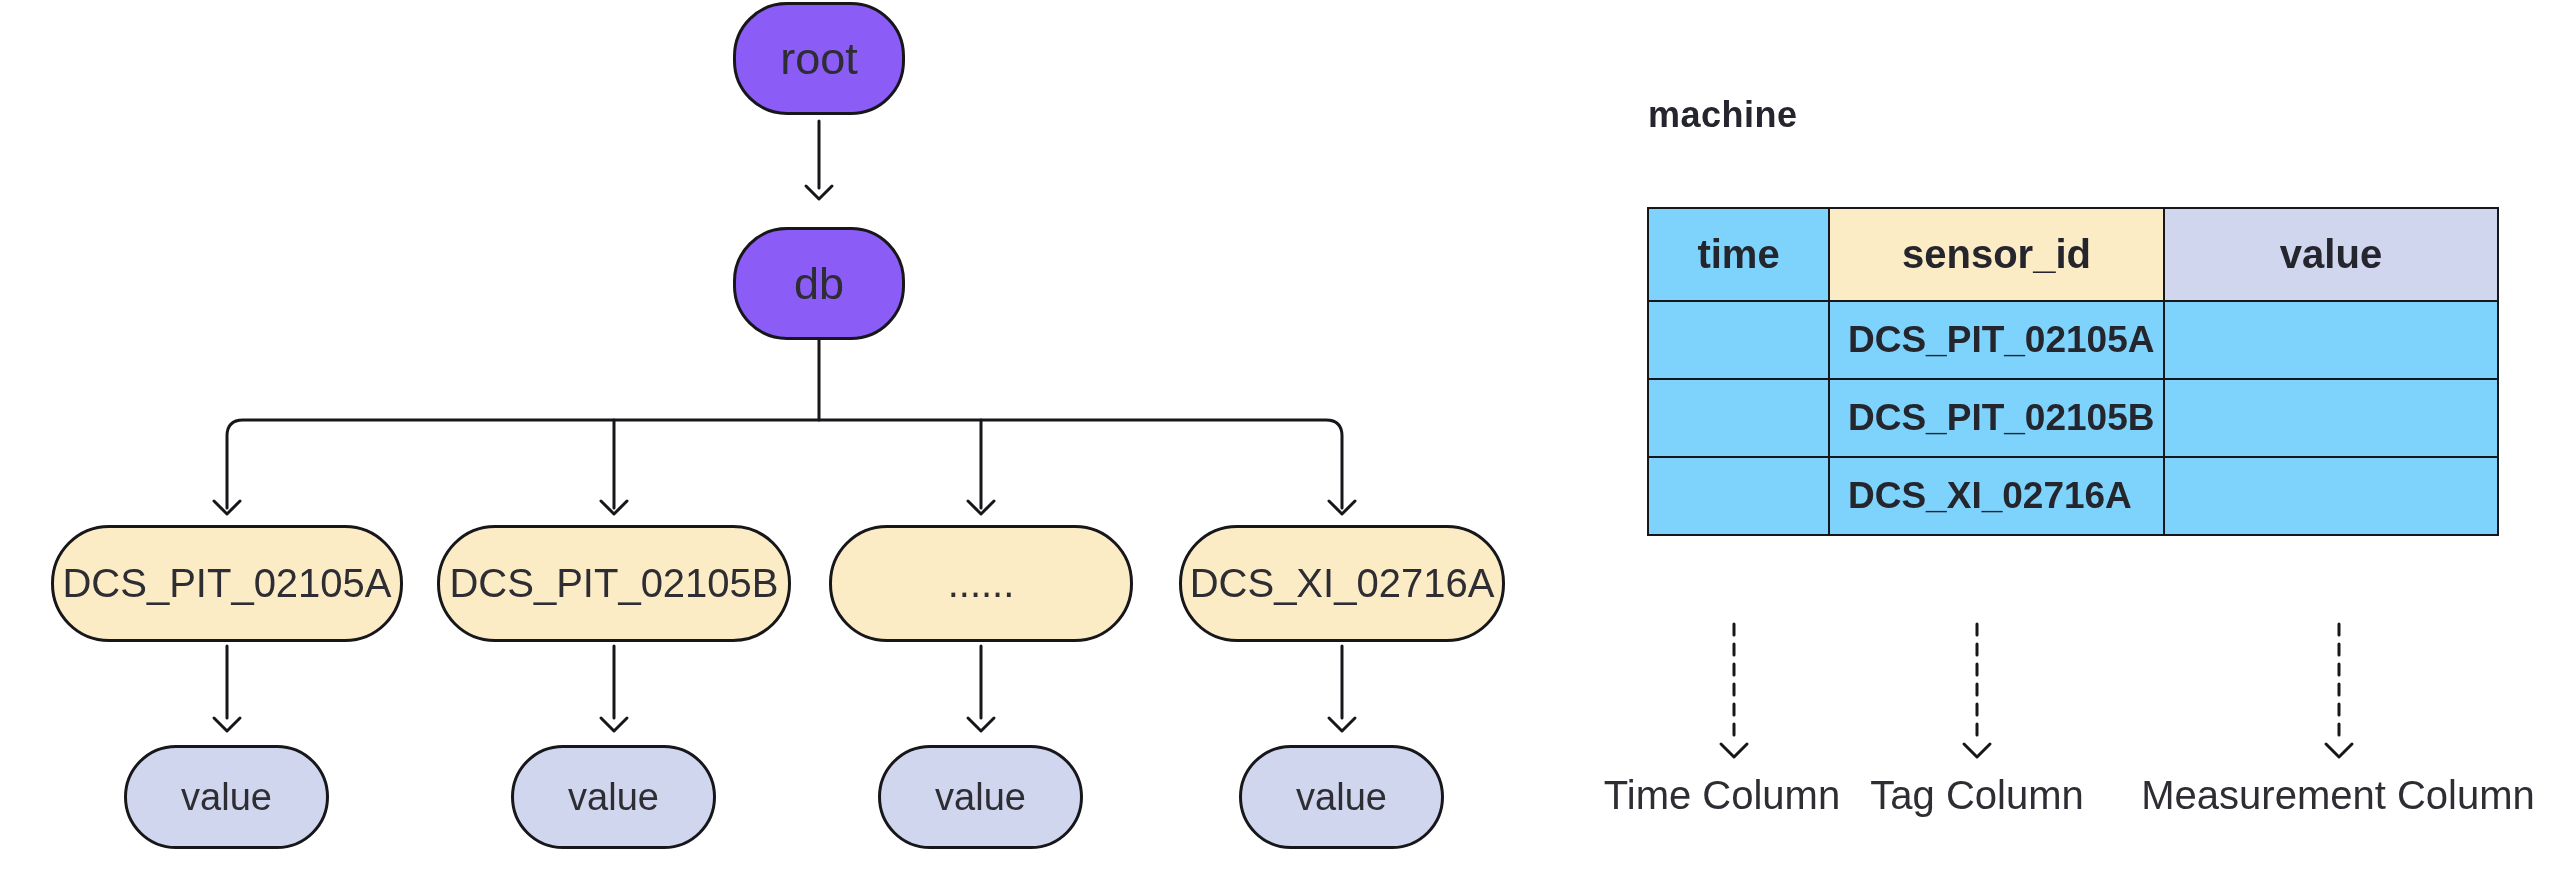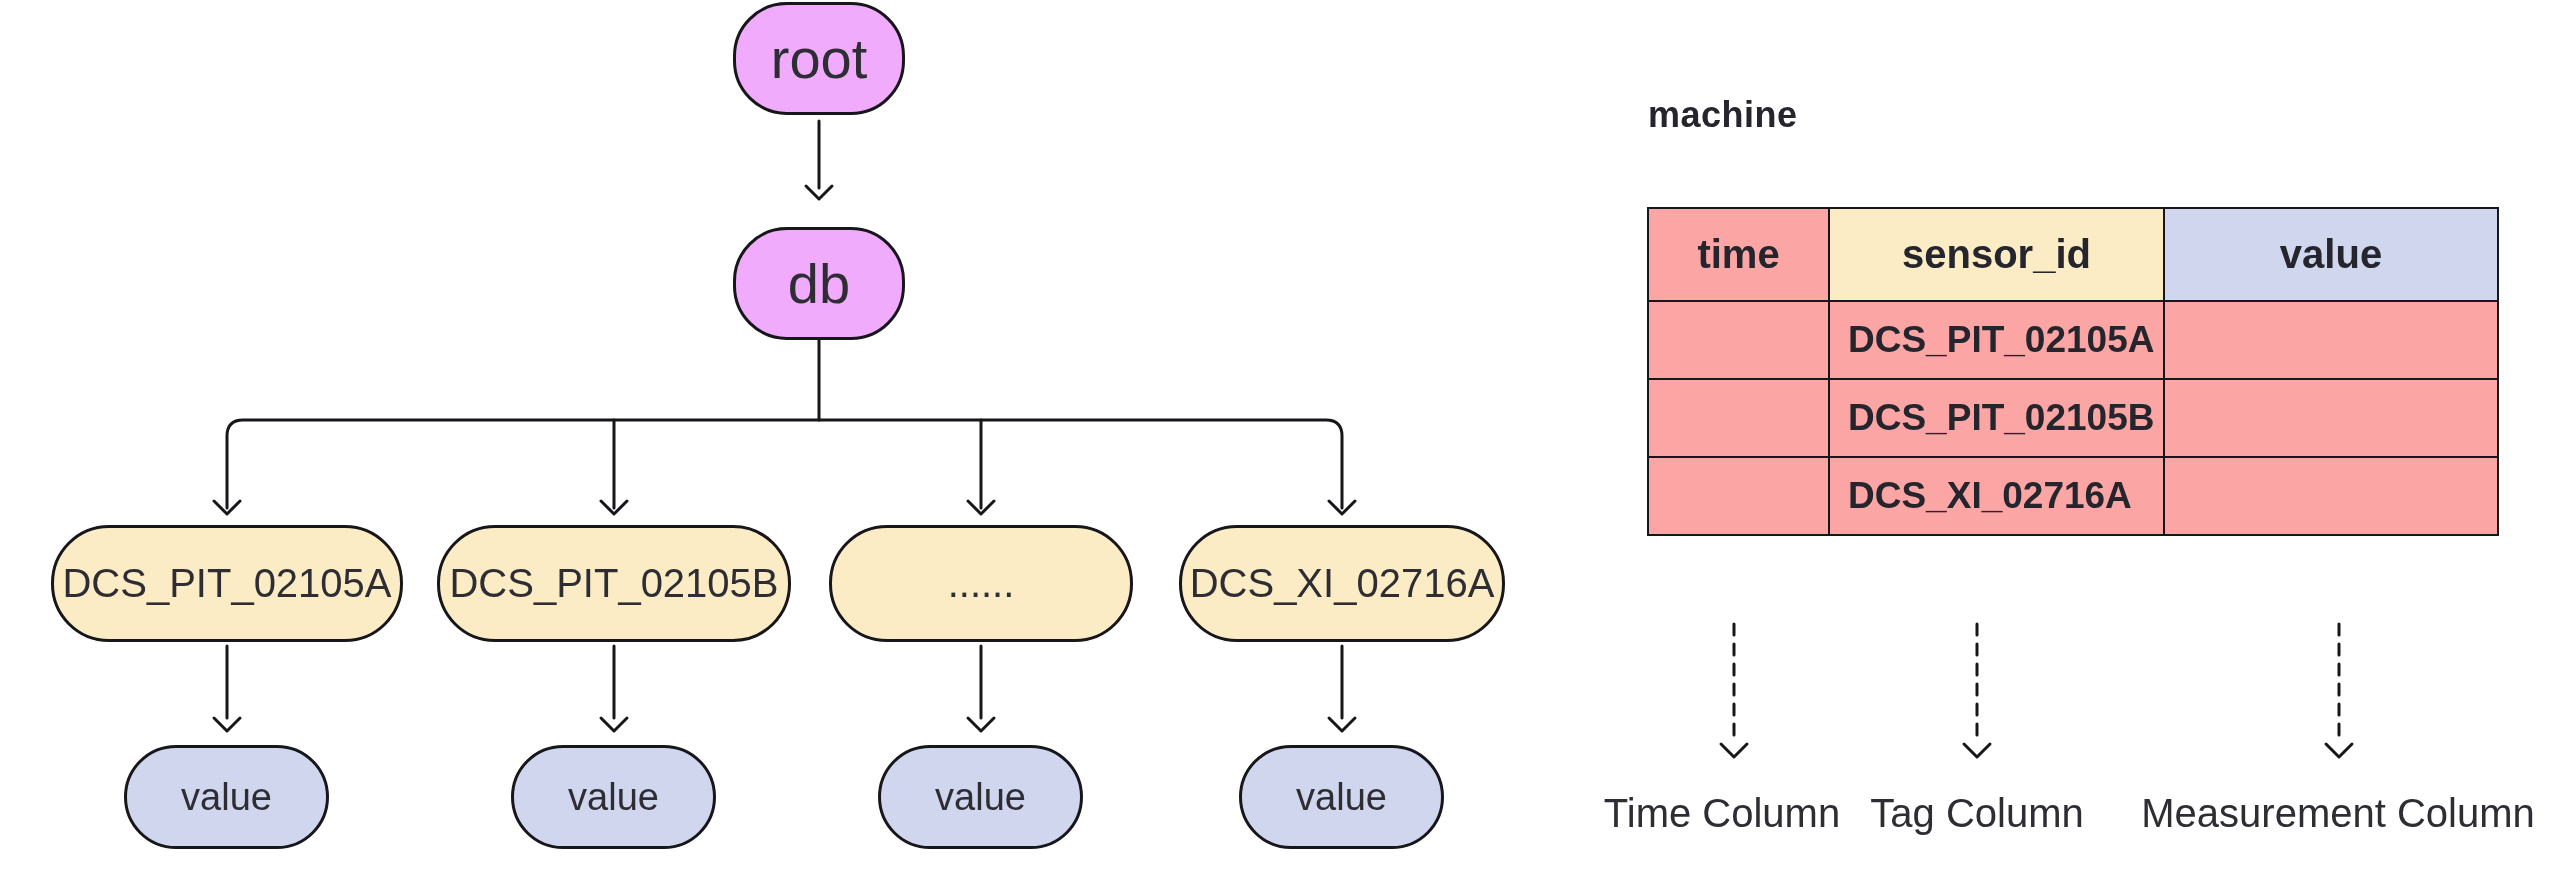--- a/index.html
+++ b/index.html
@@ -22,22 +22,22 @@
     width: 2560px;
     height: 872px;
   }
   .node {
     position: absolute;
     box-sizing: border-box;
     border: 3px solid var(--line, #17171b);
     display: flex;
     align-items: center;
     justify-content: center;
-    background: #f0abfc;
-    font-size: 56px;
+    background: #8b5cf6;
+    font-size: 45px;
     color: var(--text, #2d2d33);
     white-space: nowrap;
   }
   .node.level-top { border-radius: 54px; }
   .node.sensor {
     background: var(--node-yellow, #FBECC5);
     border-radius: 58px;
     font-size: 40px;
   }
   .node.value {
@@ -58,21 +58,21 @@
     position: absolute;
     left: 1647px;
     top: 207px;
     border-collapse: collapse;
     table-layout: fixed;
   }
   table.machine th, table.machine td {
     border: 2px solid var(--line, #17171b);
     box-sizing: border-box;
     padding: 0;
-    background: #fca5a5;
+    background: #7dd3fc;
   }
   table.machine th {
     font-size: 40px;
     font-weight: bold;
     text-align: center;
     height: 93px;
     color: var(--title, #25252d);
   }
   table.machine td {
     height: 78px;
@@ -89,21 +89,20 @@
     padding-left: 18px;
     color: var(--title, #25252d);
   }
   .col-annotation {
     position: absolute;
     top: 773px;
     transform: translateX(-50%);
     font-size: 40px;
     color: var(--text, #2d2d33);
     white-space: nowrap;
-    margin-top: 18px;
   }
   .ann-time        { left: 1722px; }
   .ann-tag         { left: 1977px; }
   .ann-measurement { left: 2338px; }
 </style>
 </head>
 <body>
 
 <div class="stage">
 

